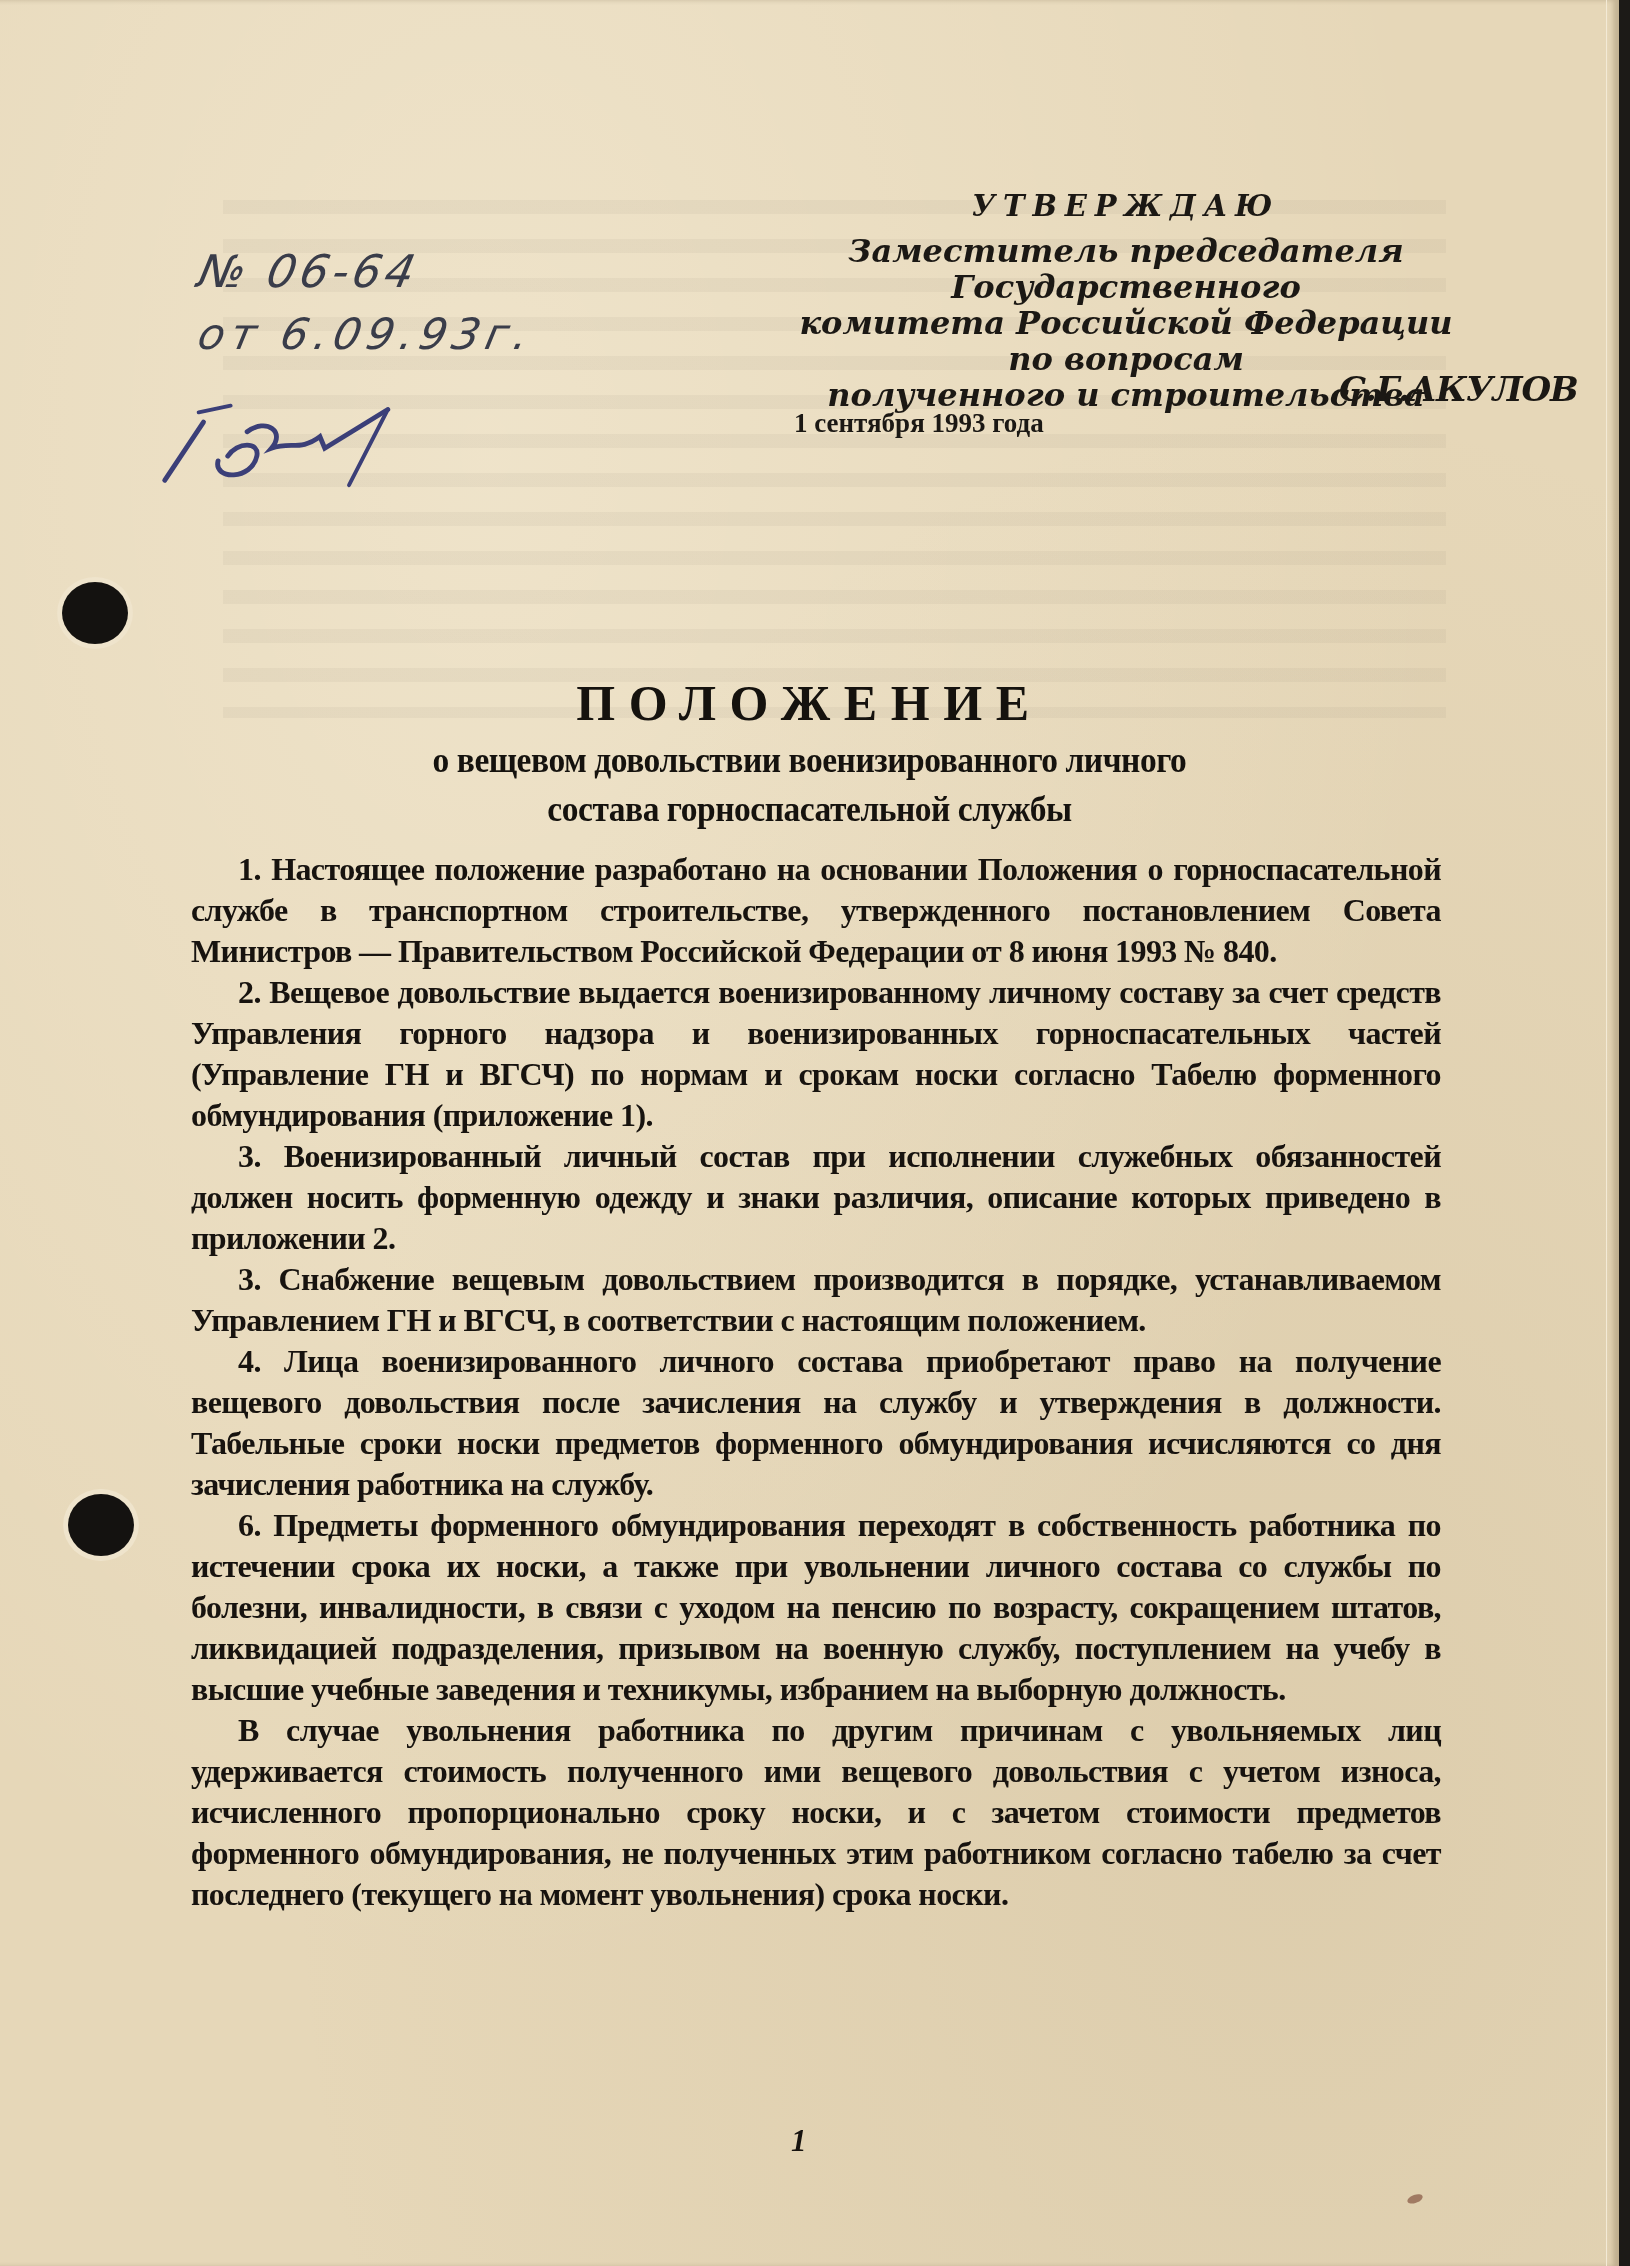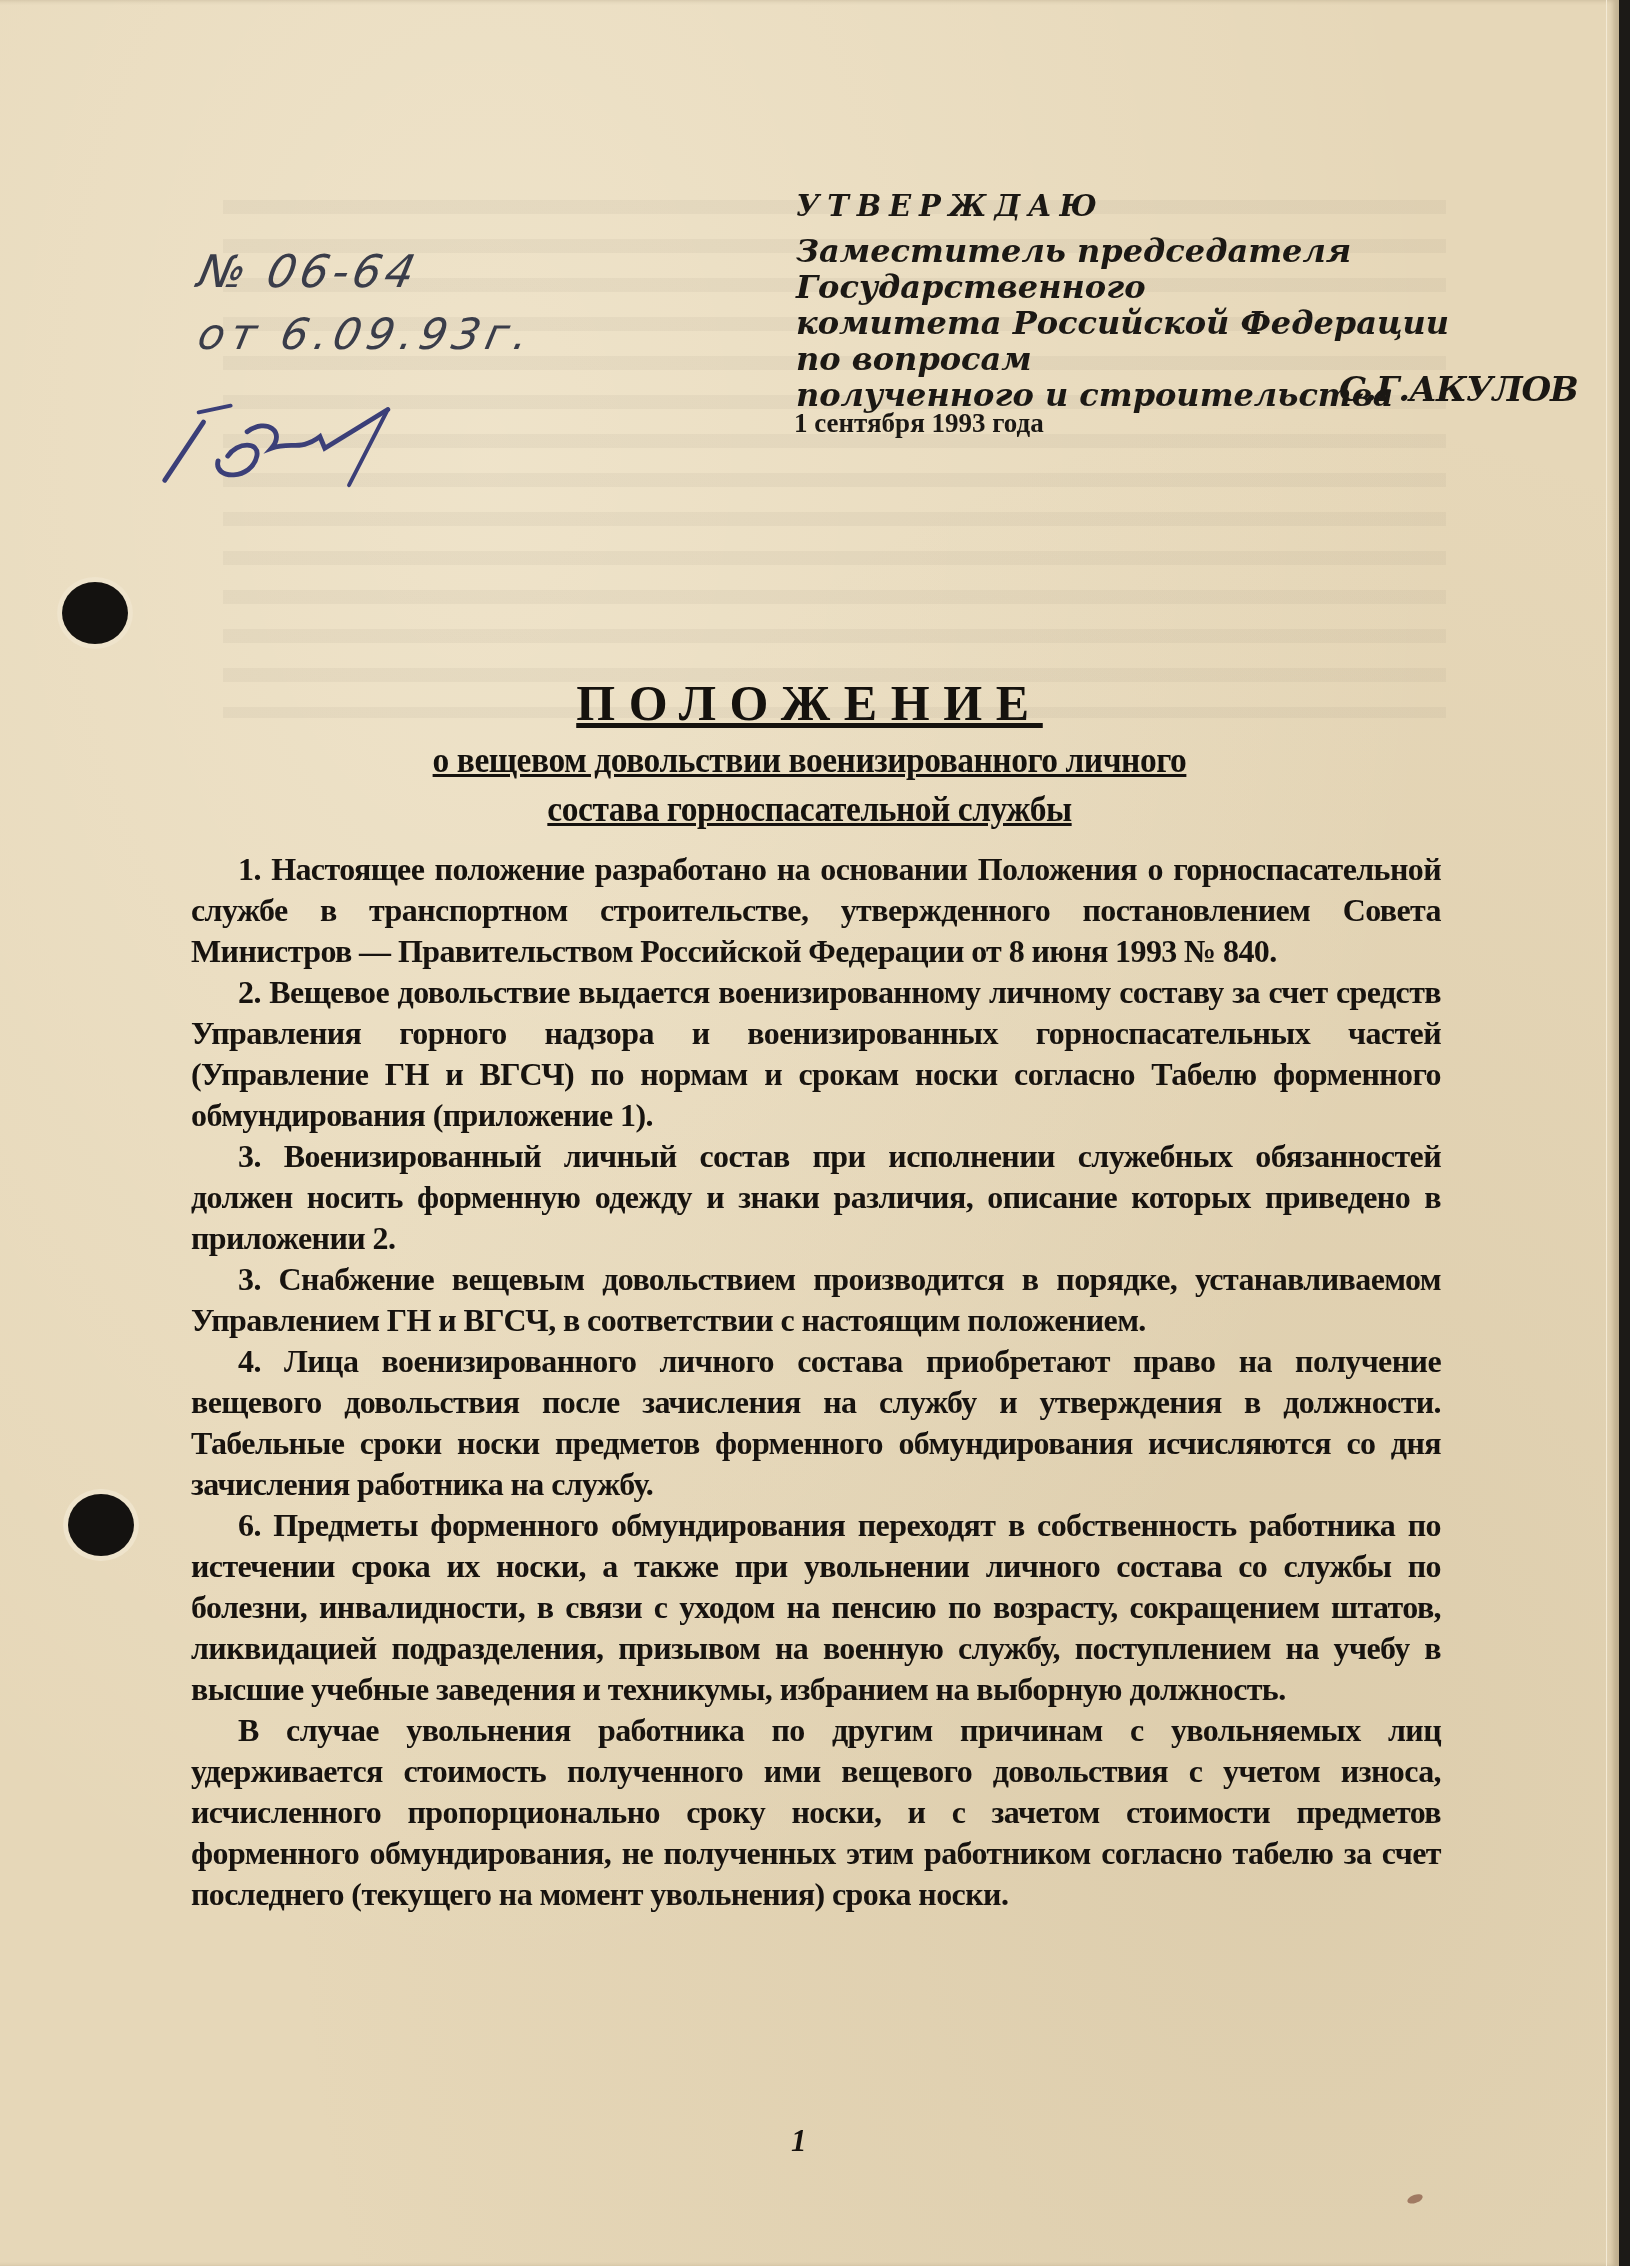--- a/index.html
+++ b/index.html
@@ -23,21 +23,21 @@
       background: #f3ead6;
     }
     .hole {
       position: absolute; width: 66px; height: 62px; border-radius: 50%;
       background: #141210;
       box-shadow: 0 0 0 4.9px #efe4cc;
     }
     .approve {
       position: absolute; left: 796px; top: 189px; width: 660px;
       font-family: "DejaVu Serif", serif; font-style: italic; font-weight: bold;
-      text-align: left; color: #1b1814;
+      text-align: center; color: #1b1814;
     }
     .approve-title {
       font-size: 29px; letter-spacing: 7.8px; margin-bottom: 9.7px;
     }
     .approve-line { font-size: 32px; line-height: 36px; }
     .approve-sign {
       position: absolute; left: 1339px; top: 369px;
       font-family: "DejaVu Serif", serif; font-style: italic; font-weight: bold;
       font-size: 34px; color: #1b1814; letter-spacing: -1px;
     }
@@ -51,21 +51,21 @@
       font-style: italic; color: #3a3d4a; transform: skewX(-12deg);
     }
     .hw-number { left: 199px; top: 245px; font-size: 45px; letter-spacing: 3.9px; }
     .hw-date { left: 199px; top: 309px; font-size: 43px; letter-spacing: 5.8px; }
     .hw-signature {
       position: absolute; left: 155px; top: 388px;
     }
     .title {
       position: absolute; left: 0; width: 1619px; top: 670px;
       text-align: center;
-      font-family: "Liberation Serif", serif; font-weight: bold; color: #15120e; text-decoration: underline;
+      font-family: "Liberation Serif", serif; font-weight: bold; color: #15120e;
     }
     .title-main { font-size: 50px; letter-spacing: 13.6px; line-height: 66px; }
     .title-sub {
       font-size: 36px; line-height: 49px; letter-spacing: -0.5px;
       transform: scaleX(0.93); transform-origin: center;
     }
     .body-text {
       position: absolute; left: 191px; top: 849px; width: 1250px;
       font-family: "Liberation Serif", serif; font-weight: bold;
       font-size: 32px; line-height: 41px; color: #17130f;

